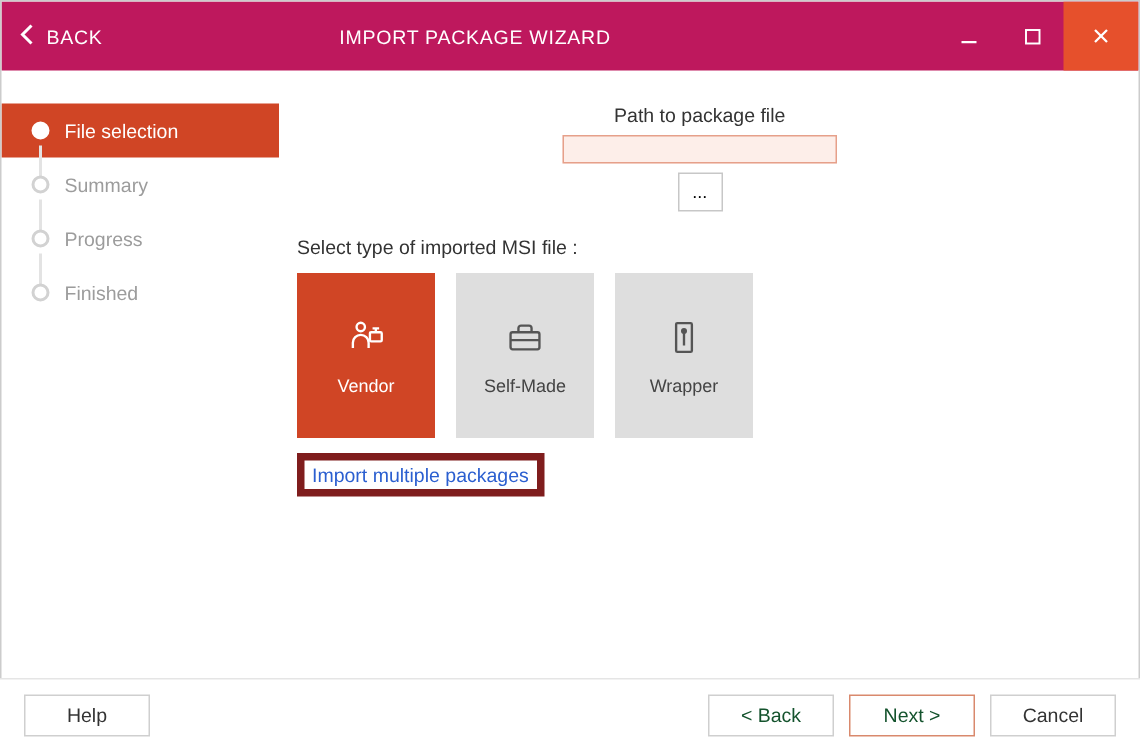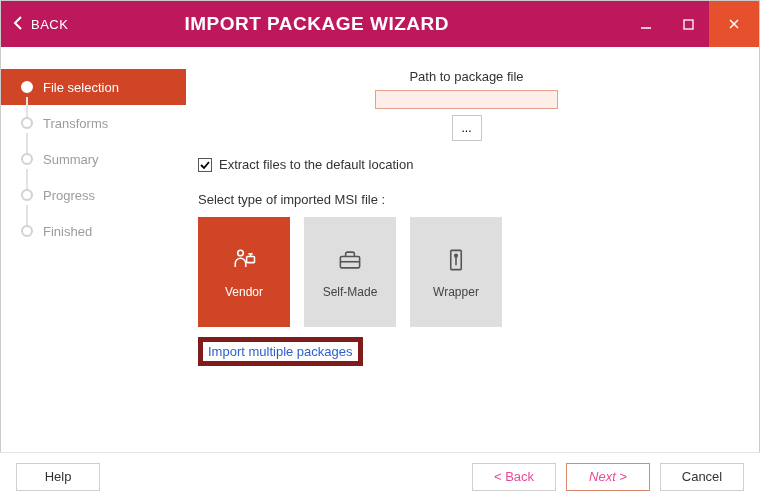--- a/index.html
+++ b/index.html
@@ -2,21 +2,21 @@
 <html><head>
 <meta charset="utf-8">
 <style>
   * { box-sizing: border-box; font-family: "Segoe UI", Arial, sans-serif; }
   body { margin: 0; padding: 0; background: #fff; width: 760px; height: 500px; overflow: hidden; border: 1px solid #ccc; }
   
   .titlebar { height: 46px; background: #be185d; display: flex; align-items: center; color: #fff; }
   .back-area { display: flex; align-items: center; gap: 4px; padding-left: 10px; cursor: pointer; }
   .back-arrow { font-size: 18px; line-height: 1; }
   .back-text { font-size: 13px; letter-spacing: 0.5px; }
-  .title-text { flex: 1; text-align: center; font-size: 19px; font-weight: 700; letter-spacing: 0.5px; margin-left: -60px; }
+  .title-text { flex: 1; text-align: center; font-size: 13px; font-weight: 400; letter-spacing: 0.5px; margin-left: -60px; }
   .win-btns { display: flex; height: 100%; }
   .win-btn { width: 42px; display: flex; align-items: center; justify-content: center; font-size: 13px; cursor: pointer; }
   .win-btn.close { background: #e6502c; width: 50px; }
   .win-btn svg { stroke: #fff; fill: none; }
   
   .body-area { display: flex; height: 420px; }
   
   .sidebar { width: 185px; padding-top: 22px; text-align: right; }
   .step { display: flex; align-items: center; height: 36px; position: relative; }
   .step-dot { width: 12px; height: 12px; border-radius: 50%; border: 2px solid #d2d2d2; background: #fff; margin-left: 20px; z-index: 2; }
@@ -41,22 +41,22 @@
   .tile.unsel { background: #dedede; color: #444; }
   .tile svg { width: 28px; height: 28px; }
   .tile.sel svg { stroke: #fff; fill: none; }
   .tile.unsel svg { stroke: #555; fill: none; }
   
   .link-row { margin-top: 8px; }
   .link-box { display: inline-block; border: 5px solid #7f1d1d; padding: 2px 5px; color: #2b5fd0; font-size: 13px; cursor: pointer; }
   
   .footer { position: absolute; bottom: 0; left: 0; right: 0; height: 48px; border-top: 1px solid #e5e5e5; display: flex; align-items: center; padding: 0 16px; background: #fff; }
   .fbtn { height: 28px; min-width: 84px; border: 1px solid #cfcfcf; background: #fff; display: flex; align-items: center; justify-content: center; font-size: 13px; color: #333; cursor: pointer; }
-  .fbtn.disabled { color: #ec4899; cursor: default; }
-  .fbtn.next { border-color: #d9896d; font-style: italic; }
+  .fbtn.disabled { color: #14532d; cursor: default; }
+  .fbtn.next { border-color: #d9896d; }
   .spacer { flex: 1; }
   .gap { width: 10px; }
 </style>
 </head>
 <body>
 
 <div class="titlebar">
   <div class="back-area">
     <span class="back-arrow">
       <svg width="16" height="16" viewBox="0 0 16 16">
@@ -88,25 +88,20 @@
 
 <div class="body-area">
   <div class="sidebar">
     <div class="step active">
       <div class="step-dot"></div>
       <div class="step-label">File selection</div>
       <div class="step-line"></div>
     </div>
     <div class="step">
       <div class="step-dot"></div>
-      <div class="step-label">Transforms</div>
-      <div class="step-line"></div>
-    </div>
-    <div class="step">
-      <div class="step-dot"></div>
       <div class="step-label">Summary</div>
       <div class="step-line"></div>
     </div>
     <div class="step">
       <div class="step-dot"></div>
       <div class="step-label">Progress</div>
       <div class="step-line"></div>
     </div>
     <div class="step">
       <div class="step-dot"></div>
@@ -114,28 +109,20 @@
     </div>
   </div>
 
   <div class="main">
     <div class="row-path">
       <span class="lbl">Path to package file</span>
       <input class="path-input" value="" style="">
       <div class="browse-btn">...</div>
     </div>
 
-    <div class="row-check">
-      <div class="chk">
-        <svg width="12" height="12" viewBox="0 0 12 12">
-            <path d="M2 6 L5 9 L10 3" stroke="#000" stroke-width="1.8" fill="none"></path>
-          </svg>
-      </div>
-      <span class="lbl">Extract files to the default location</span>
-    </div>
 
     <div class="lbl">Select type of imported MSI file :</div>
 
     <div class="tiles">
       <div class="tile sel">
         <span>
           <svg viewBox="0 0 32 32" stroke-width="1.8">
             <circle cx="12" cy="8" r="3.2"></circle>
             <path d="M6 24 v-4 a6 6 0 0 1 12 0 v4"></path>
             <rect x="19" y="12" width="9" height="7" rx="1"></rect>

